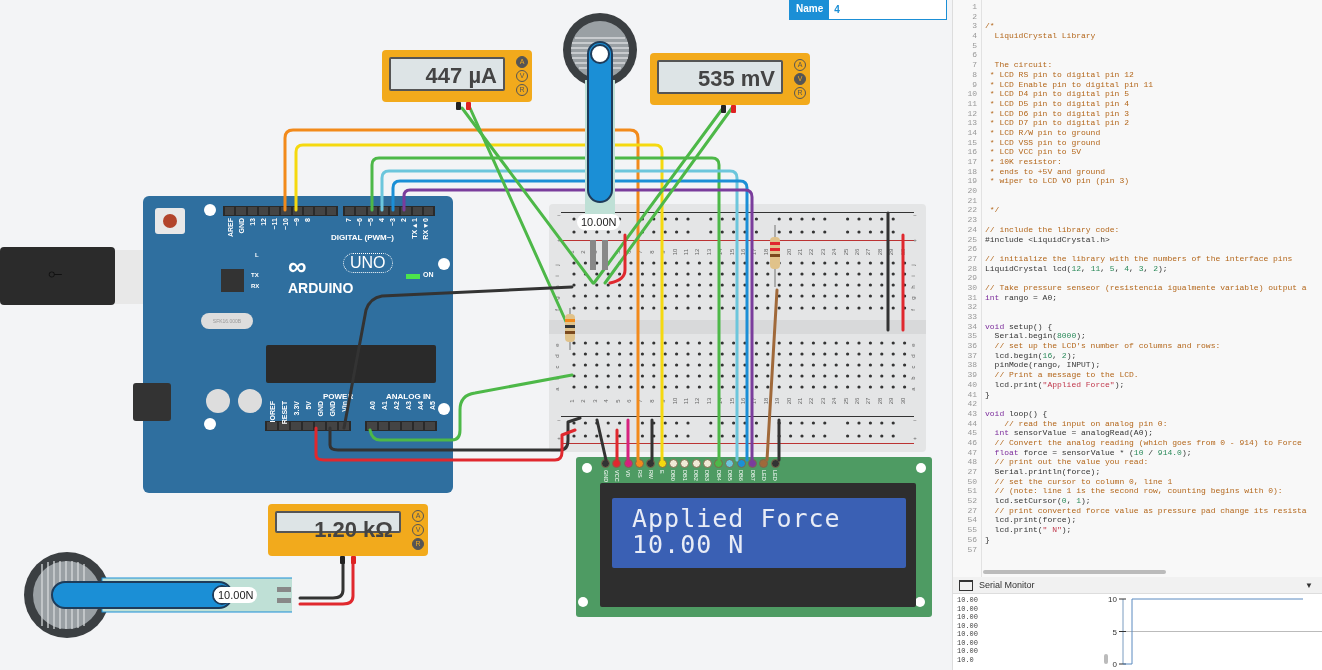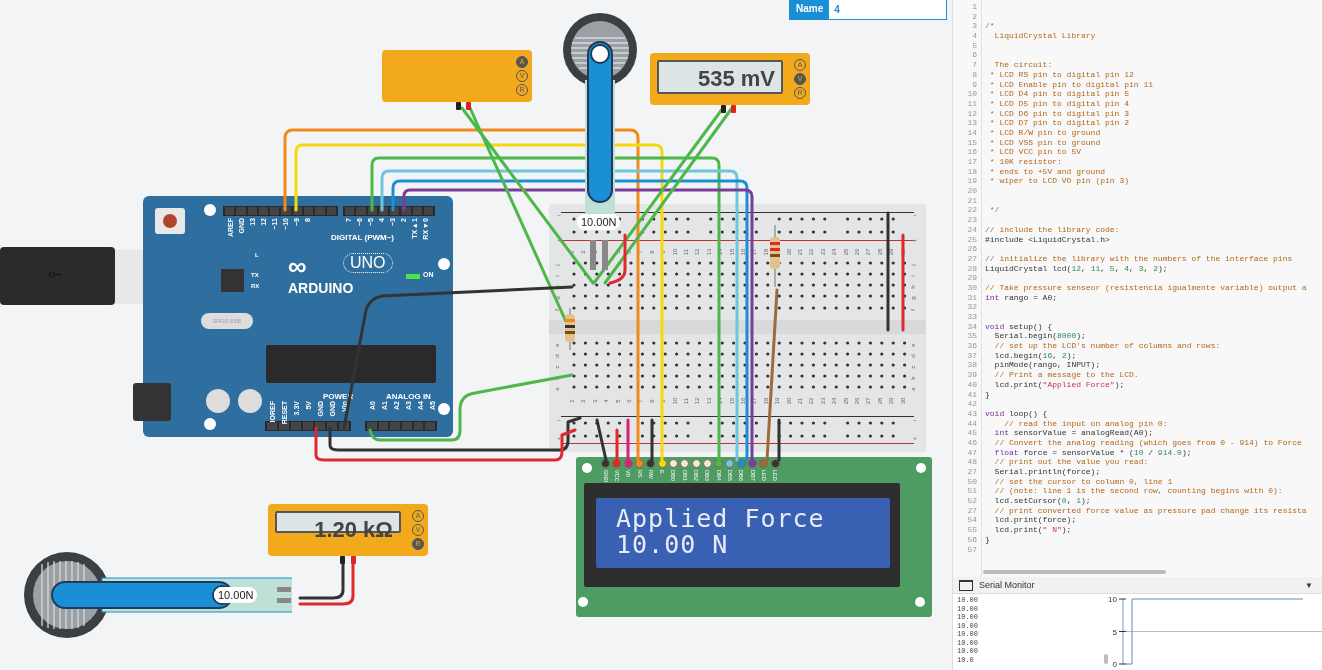--- a/index.html
+++ b/index.html
@@ -12,32 +12,32 @@
   .namebox .lbl{background:#1b8fd6;color:#fff;font-size:10px;font-weight:bold;padding:4px 6px;height:12px;line-height:12px;}
   .namebox .val{color:#1b8fd6;font-size:10px;font-weight:bold;padding-left:5px;}
   
   .meter{position:absolute;background:#f2aa1c;border-radius:4px;z-index:6;}
   .meter .screen{position:absolute;left:7px;top:7px;background:#dde4e6;border:2px solid #555;border-radius:2px;font-weight:bold;color:#444;text-align:right;font-size:22px;}
   .meter .modes{position:absolute;right:4px;top:6px;display:flex;flex-direction:column;gap:2px;}
   .meter .mode{width:10px;height:10px;border-radius:50%;border:1px solid #555;font-size:7px;line-height:10px;text-align:center;color:#555;background:#f2aa1c;}
   .meter .mode.on{background:#555;color:#f2aa1c;}
   .probe{position:absolute;width:5px;height:8px;border-radius:1px;}
   
-  .arduino{position:absolute;left:143px;top:196px;width:310px;height:241px;background:#2f6f9f;border-radius:6px;z-index:3;}
+  .arduino{position:absolute;left:143px;top:196px;width:310px;height:297px;background:#2f6f9f;border-radius:6px;z-index:3;}
   .header{position:absolute;height:10px;background:#2a2a2a;display:flex;gap:2px;padding:1px 2px;box-sizing:border-box;}
   .header i{flex:1;background:#444;}
   .pinlbl{position:absolute;font-size:7px;color:#fff;font-weight:bold;writing-mode:vertical-rl;transform:rotate(180deg);}
   .brd-text{position:absolute;color:#fff;font-weight:bold;}
   
   .bb{position:absolute;left:549px;top:204px;width:377px;height:248px;background:#e4e5e6;border-radius:4px;z-index:2;}
   .bb .mid{position:absolute;left:0;right:0;top:116px;height:14px;background:#d8d9da;}
   .holes{position:absolute;}
   
   .lcd{position:absolute;left:576px;top:457px;width:356px;height:160px;background:#4e9b63;border-radius:3px;z-index:4;}
-  .lcd .frame{position:absolute;left:8px;top:26px;width:316px;height:104px;background:#2e2e2e;border-radius:2px;}
+  .lcd .frame{position:absolute;left:24px;top:26px;width:316px;height:124px;background:#2e2e2e;border-radius:2px;}
   .lcd .glass{position:absolute;left:12px;top:15px;width:294px;height:70px;background:#3a60b4;border-radius:2px;}
   .lcd .row{position:absolute;left:20px;font-family:"DejaVu Sans Mono",monospace;color:#e8ecf6;font-size:25px;letter-spacing:1px;}
   .lcd .pinnames{position:absolute;left:16px;top:2px;display:flex;gap:0;}
   .lcd .pin{width:11.3px;text-align:center;}
   .lcd .pin .dot{width:7px;height:7px;border-radius:50%;margin:0 auto;border:1px solid #7a6b4c;}
   .lcd .pin .nm{font-size:5.5px;color:#fff;writing-mode:vertical-rl;margin:2px auto 0;}
   .hole-w{position:absolute;width:10px;height:10px;background:#fff;border-radius:50%;}
   
   .fsr-label{position:absolute;background:#fff;border-radius:9px;font-size:11px;color:#222;padding:2px 4px;z-index:8;}
   
@@ -62,20 +62,21 @@
 <body>
 
 <div id="canvas">
 
   <div class="namebox">
     <span class="lbl">Name</span>
     <span class="val">4</span>
   </div>
 
   <div class="meter" style="left:382px;top:50px;width:150px;height:52px;">
+    <div class="screen" style="width:116px;height:34px;line-height:34px;padding-right:6px;box-sizing:border-box;">447 µA</div>
     <div class="modes">
         <span class="mode on">A</span>
         <span class="mode">V</span>
         <span class="mode">R</span>
       </div>
     <span class="probe" style="left:74px;top:52px;background:#222;"></span>
     <span class="probe" style="left:84px;top:52px;background:#d22;"></span>
   </div>
 
   <div class="meter" style="left:650px;top:53px;width:160px;height:52px;">

